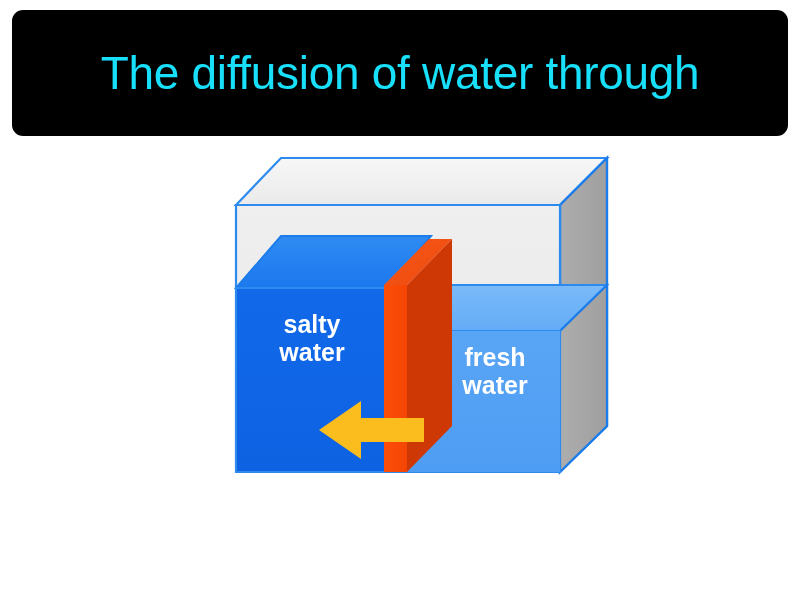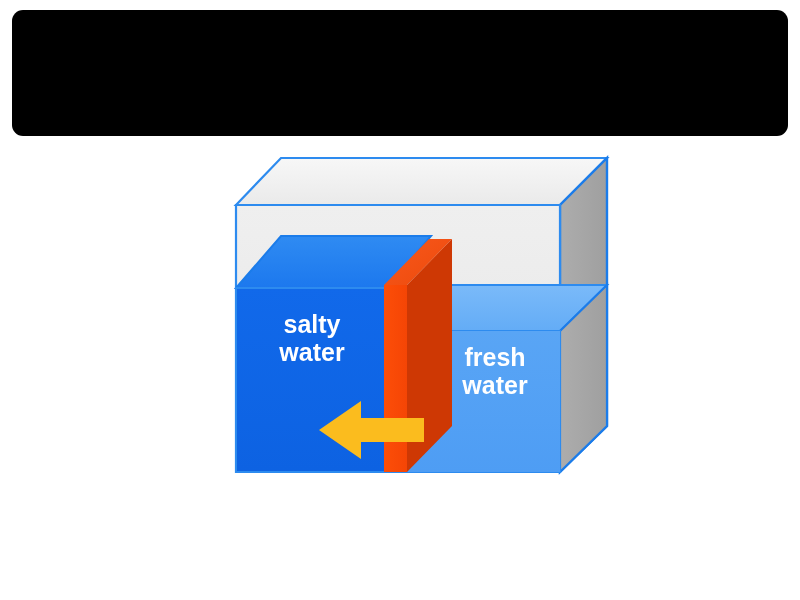--- a/index.html
+++ b/index.html
@@ -69,20 +69,21 @@
     fill: #ffffff;
     font-size: 25px;
   }
 </style>
 </head>
 <body>
 
 <div id="stage">
 
   <div id="title-banner">
+    <div class="title-line">The diffusion of water through</div>
   </div>
 
   <div id="diagram-wrap">
     <svg id="diagram-svg" width="800" height="464" viewBox="0 0 800 464">
 
       <defs>
         <linearGradient id="gradTankTop" x1="0" y1="0" x2="0" y2="1">
           <stop offset="0%" stop-color="#F7F7F7"></stop>
           <stop offset="100%" stop-color="#EAEAEA"></stop>
         </linearGradient>

